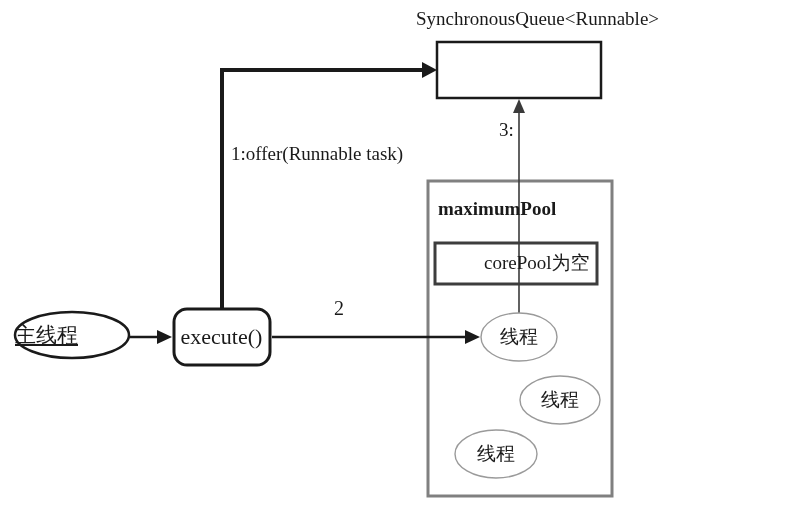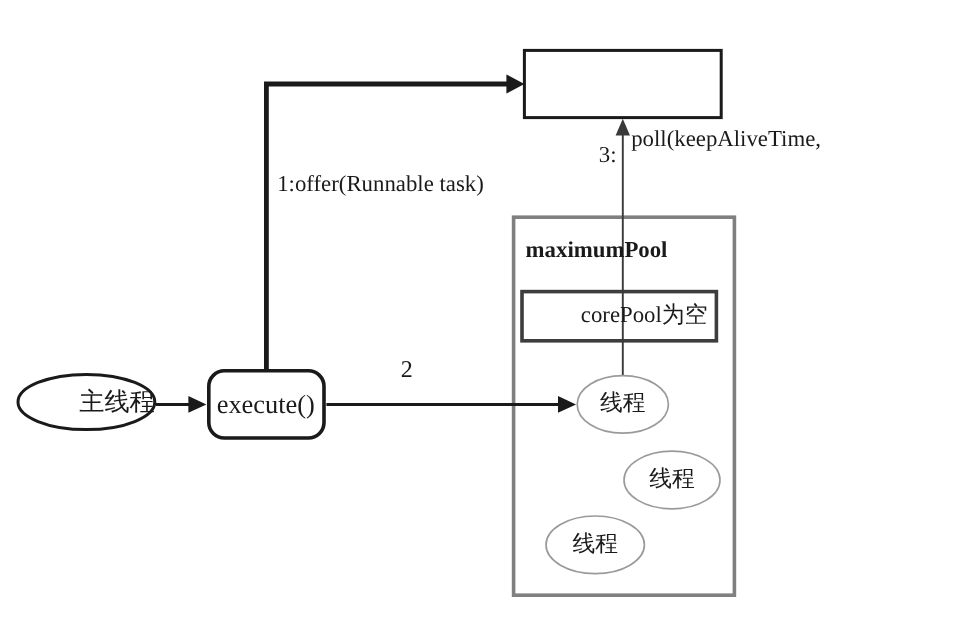--- a/index.html
+++ b/index.html
@@ -17,21 +17,21 @@
   .title-lbl { left: 395px; top: 8px; width: 285px; text-align: center; font-size: 19px; }
   .offer-lbl { left: 231px; top: 143px; font-size: 19px; }
   .step3-lbl { left: 499px; top: 119px; font-size: 19px; }
   .poll1-lbl { left: 526px; top: 106px; font-size: 19px; }
   .poll2-lbl { left: 526px; top: 145px; font-size: 19px; }
   .step2-lbl { left: 334px; top: 297px; font-size: 20px; }
   .maxpool-lbl { left: 438px; top: 198px; font-size: 19px; font-weight: bold; }
   .corepool-lbl { left: 434px; top: 242px; width: 163px; height: 42px;
                   line-height: 42px; text-indent: 10px; font-size: 19px; padding-left: 40px; }
   .mainthread-lbl { left: 15px; top: 312px; width: 114px; height: 46px;
-                    line-height: 46px; text-align: right; font-size: 21px; }
+                    line-height: 46px; text-align: left; font-size: 21px; text-decoration: underline; }
   .execute-lbl { left: 173px; top: 308px; width: 97px; height: 47px;
                  line-height: 58px; text-align: center; font-size: 22px; }
   .t1-lbl { left: 481px; top: 313px; width: 76px; height: 48px;
             line-height: 48px; text-align: center; font-size: 19px; }
   .t2-lbl { left: 520px; top: 376px; width: 80px; height: 48px;
             line-height: 48px; text-align: center; font-size: 19px; }
   .t3-lbl { left: 455px; top: 430px; width: 82px; height: 48px;
             line-height: 48px; text-align: center; font-size: 19px; }
 
   .stroke-line { stroke: var(--line, #1a1a1a); fill: none; }
@@ -80,26 +80,26 @@
 
     <ellipse class="main-ellipse" cx="72" cy="335" rx="57" ry="23"></ellipse>
 
     <rect class="execute-rect" x="174" y="309" width="96" height="56" rx="13" ry="13"></rect>
 
     <ellipse class="thread-ellipse" cx="519" cy="337" rx="38" ry="24"></ellipse>
     <ellipse class="thread-ellipse" cx="560" cy="400" rx="40" ry="24"></ellipse>
     <ellipse class="thread-ellipse" cx="496" cy="454" rx="41" ry="24"></ellipse>
   </svg>
 
+  <div class="lbl title-lbl">SynchronousQueue&lt;Runnable&gt;</div>
 
   <div class="lbl offer-lbl">1:offer(Runnable task)</div>
 
   <div class="lbl step3-lbl">3:</div>
 
-  <div class="lbl poll1-lbl">poll(keepAliveTime,</div>
 
 
   <div class="lbl step2-lbl">2</div>
 
   <div class="lbl maxpool-lbl">maximumPool</div>
 
   <div class="lbl corepool-lbl">corePool为空</div>
 
   <div class="lbl mainthread-lbl">主线程</div>
 

